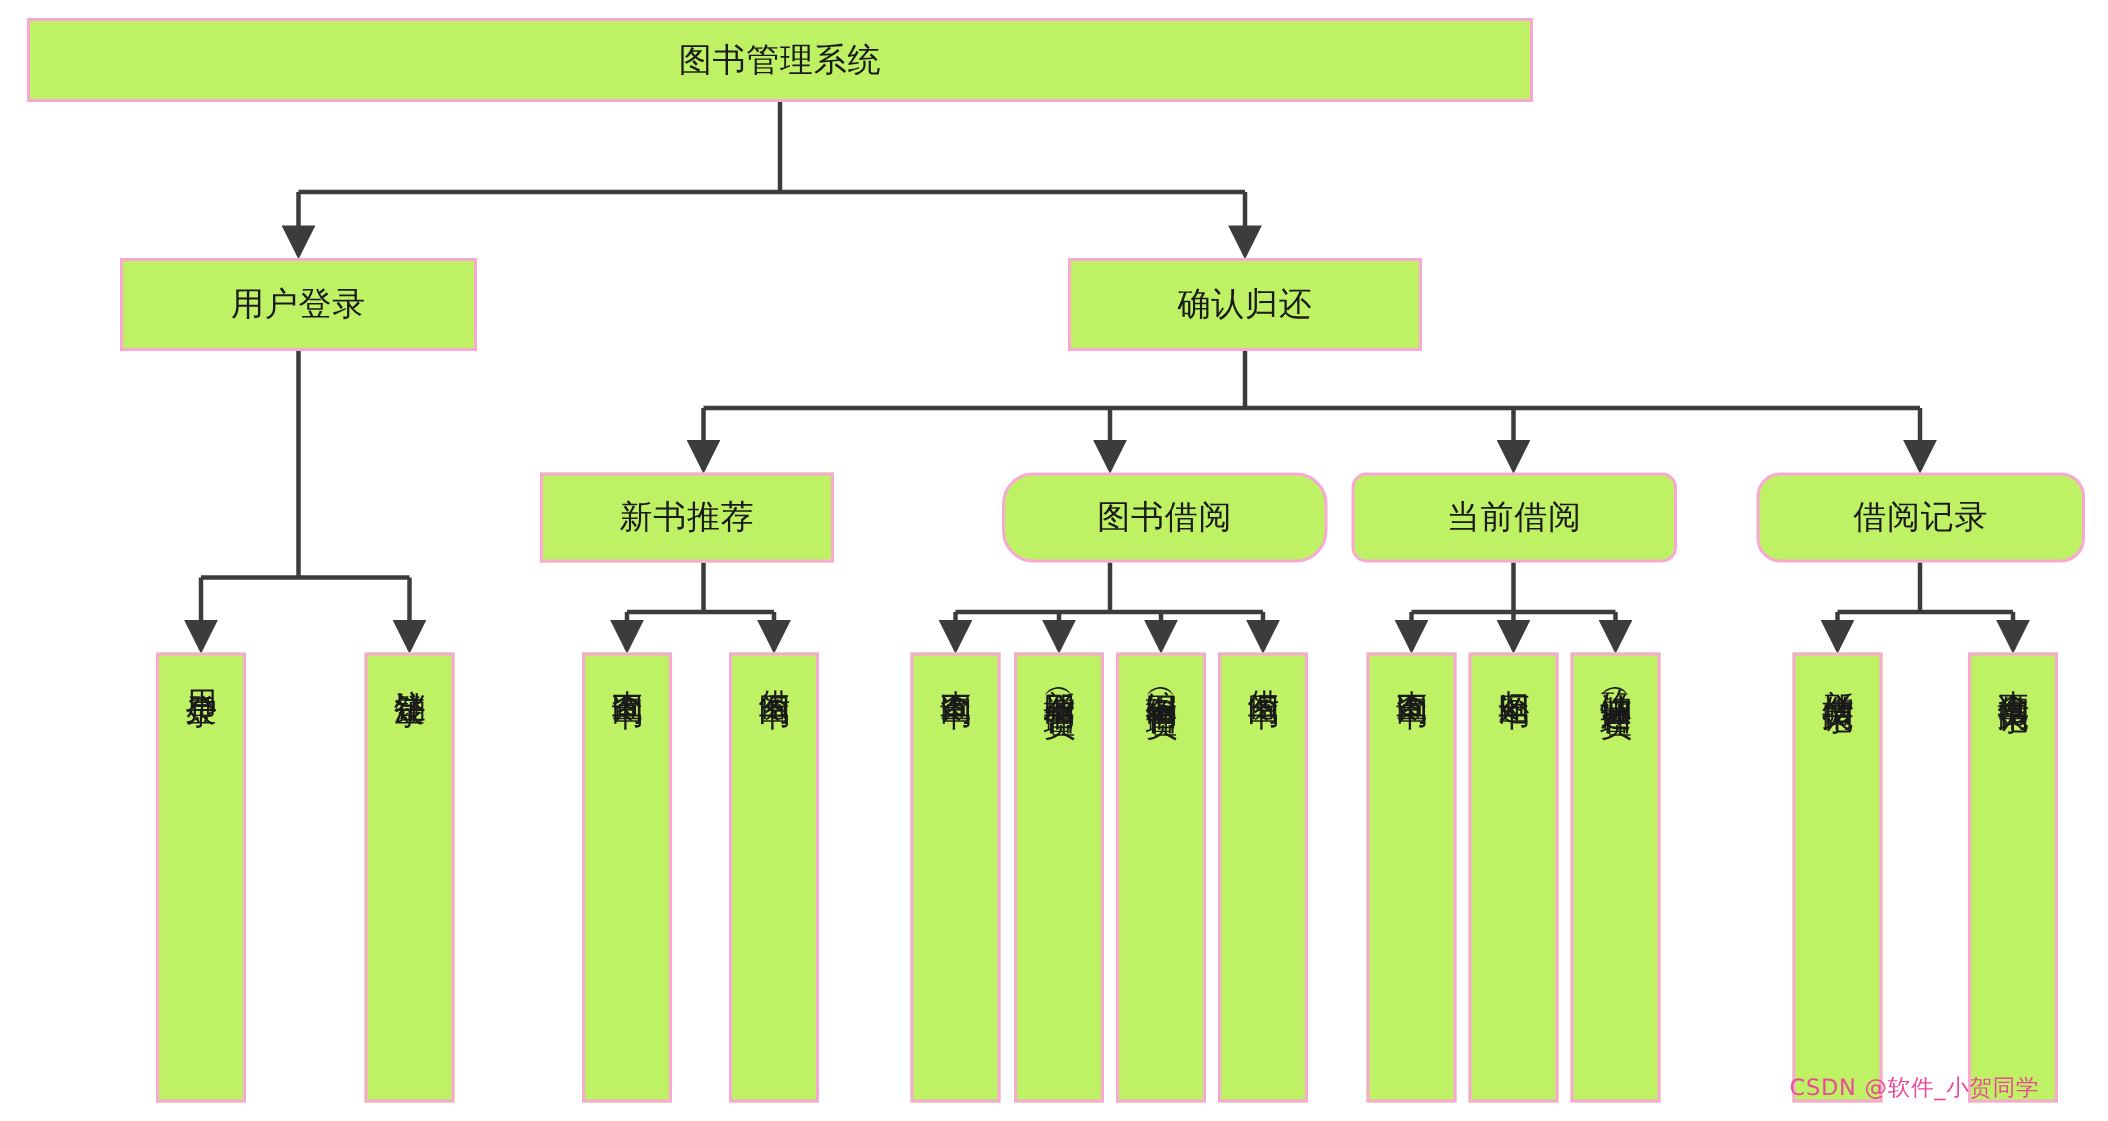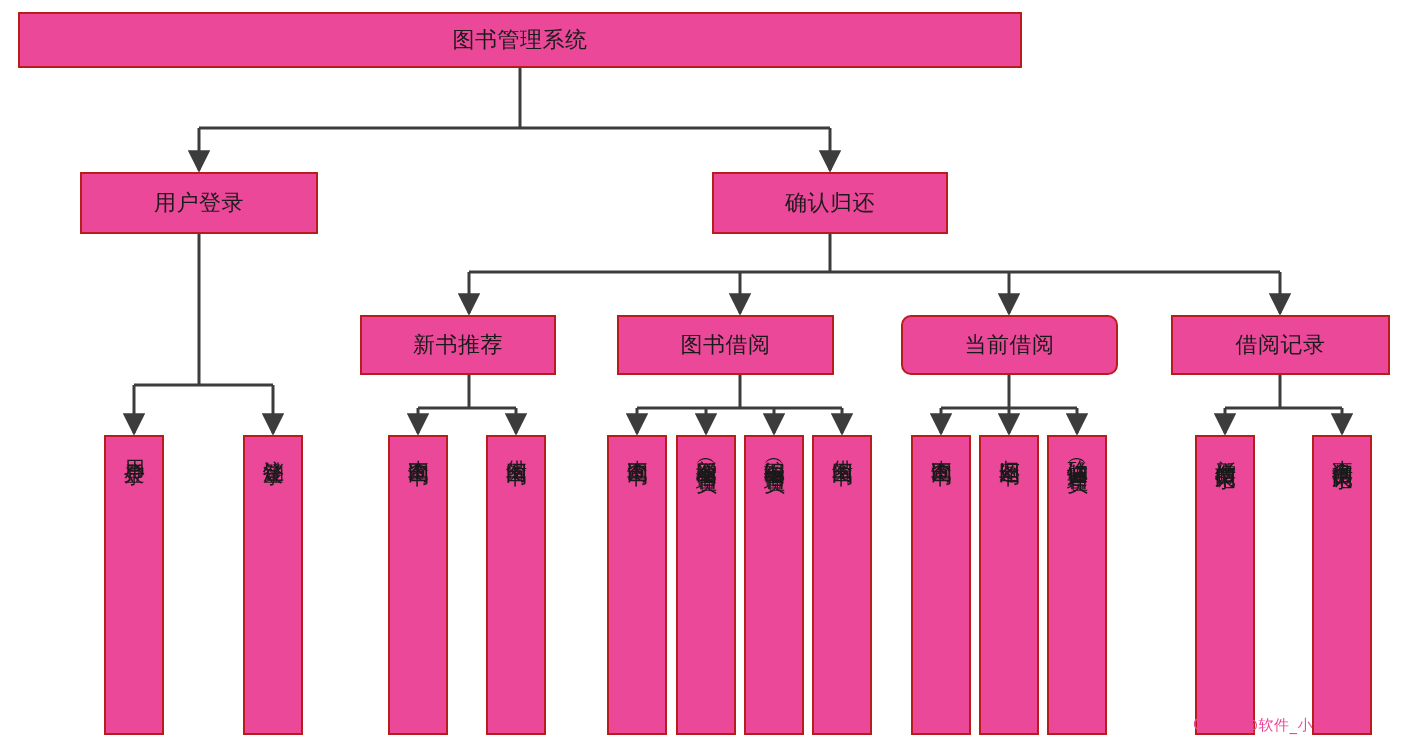--- a/index.html
+++ b/index.html
@@ -20,22 +20,22 @@
   svg#wires {
     position: absolute;
     left: 0;
     top: 0;
     width: 1405px;
     height: 747px;
   }
   .node {
     position: absolute;
     box-sizing: border-box;
-    background: #ec4899;
-    border: 2px solid #b91c1c;
+    background: #bef264;
+    border: 2px solid #f9a8d4;
     display: flex;
     align-items: center;
     justify-content: center;
     color: #1a1a1a;
   }
   .node.horiz {
     font-size: 22px;
     letter-spacing: 0.5px;
   }
   .node.vert {
@@ -131,27 +131,27 @@
   <div class="node horiz" style="left:80px; top:172px; width:238px; height:62px;">
     <span class="hlabel">用户登录</span>
   </div>
   <div class="node horiz" style="left:712px; top:172px; width:236px; height:62px;">
     <span class="hlabel">确认归还</span>
   </div>
 
   <div class="node horiz" style="left:360px; top:315px; width:196px; height:60px;">
     <span class="hlabel">新书推荐</span>
   </div>
-  <div class="node horiz" style="left:617px; top:315px; width:217px; height:60px;">
+  <div class="node horiz" style="left:668px; top:315px; width:217px; height:60px;border-radius:21px;">
     <span class="hlabel">图书借阅</span>
   </div>
   <div class="node horiz" style="left:901px; top:315px; width:217px; height:60px;border-radius:10px;">
     <span class="hlabel">当前借阅</span>
   </div>
-  <div class="node horiz" style="left:1171px; top:315px; width:219px; height:60px;">
+  <div class="node horiz" style="left:1171px; top:315px; width:219px; height:60px;border-radius:16px;">
     <span class="hlabel">借阅记录</span>
   </div>
 
   <div class="node vert" style="left:104px; top:435px; width:60px; height:300px;">
     <span class="vlabel">用户登录</span>
   </div>
   <div class="node vert" style="left:243px; top:435px; width:60px; height:300px;">
     <span class="vlabel">注销登录</span>
   </div>
 

